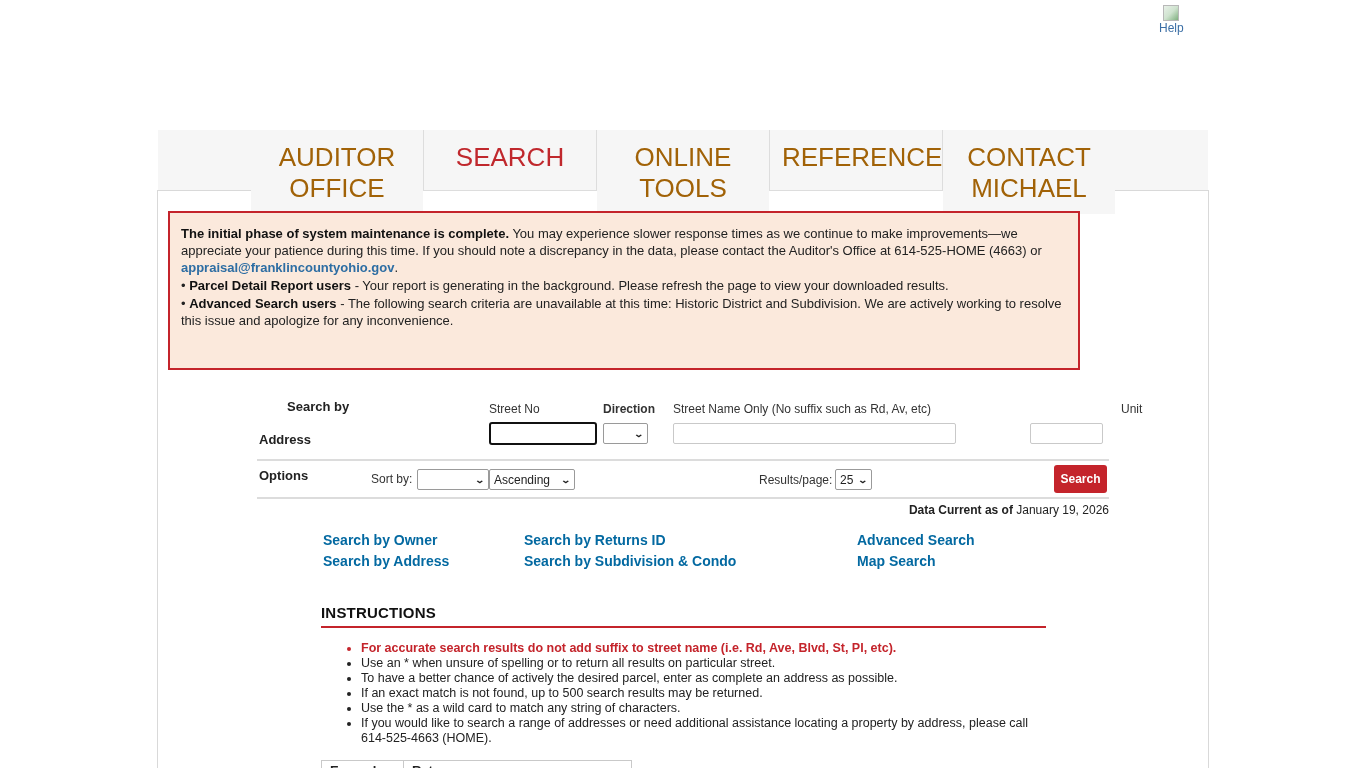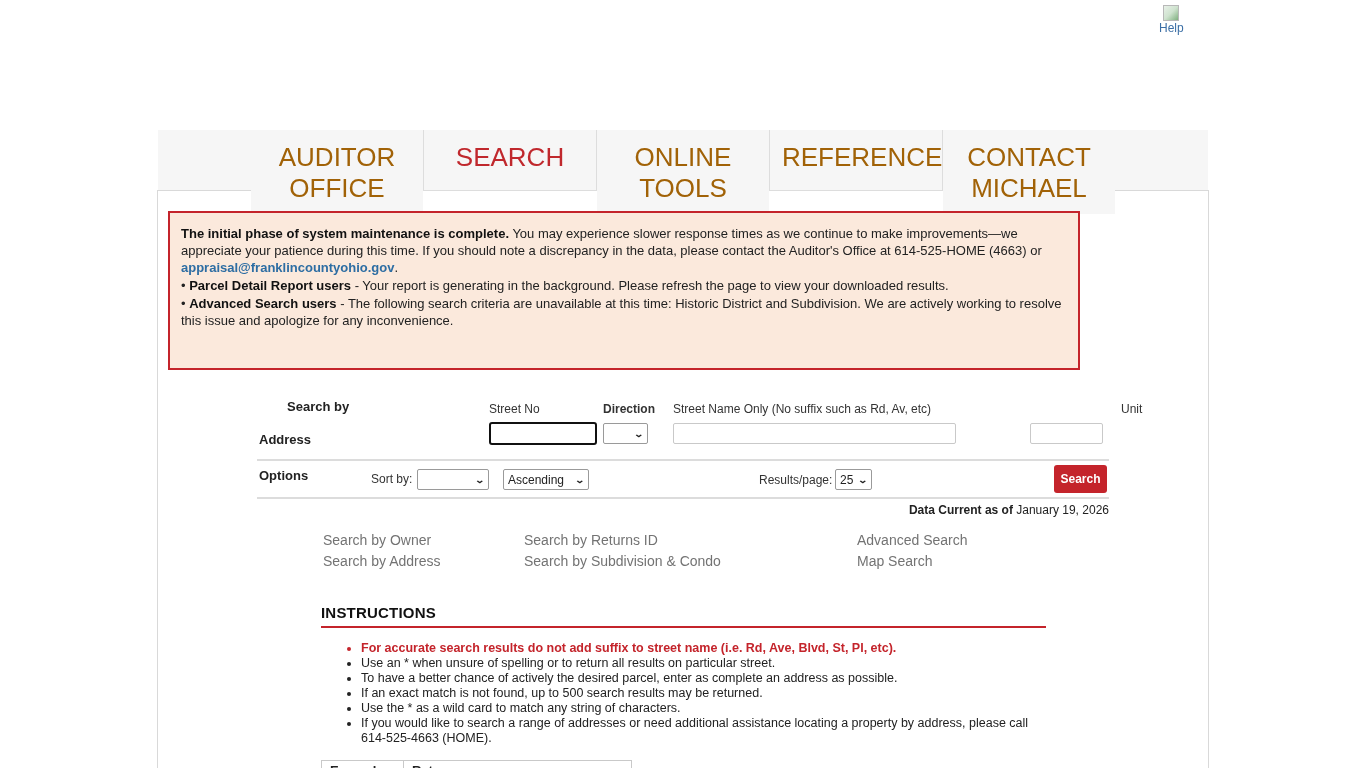--- a/index.html
+++ b/index.html
@@ -87,21 +87,21 @@
       position: absolute; left: 797px; top: 70px; width: 53px; height: 28px;
       background: #c4242b; color: #fff; border-radius: 3px;
       font-size: 12px; font-weight: bold; display: flex; align-items: center; justify-content: center;
     }
     .data-current { position: absolute; right: 0; top: 108px; font-size: 12px; color: #222; }
     .data-current b { font-weight: bold; }
 
     
     .links { position: absolute; left: 323px; top: 532px; }
     .links a {
-      position: absolute; white-space: nowrap; font-size: 14px; color: #737373;
+      position: absolute; white-space: nowrap; font-size: 14px; color: #0369a1; font-weight: bold;
     }
 
     
     .instr-title {
       position: absolute; left: 321px; top: 604px; width: 725px;
       font-size: 15px; font-weight: bold; color: #111; letter-spacing: 0.2px;
       padding-bottom: 5px; border-bottom: 2px solid #c4242b;
     }
     .instr-list {
       position: absolute; left: 341px; top: 641px; width: 700px;
@@ -180,21 +180,21 @@
   <input class="txt" style="left: 773px; top: 28px; width: 73px;" value="">
 
   <div class="hr" style="top:64px;"></div>
 
   <div class="lbl-big" style="left:2px; top:73px;">Options</div>
   <div class="lbl-small" style="left:114px; top:77px;">Sort by:</div>
   <div class="sel" style="left:160px; top:74px; width:72px;">
     <span></span>
     <span class="chev">⌄</span>
   </div>
-  <div class="sel" style="left:246px; top:74px; width:86px;text-align:right;">
+  <div class="sel" style="left:232px; top:74px; width:86px;text-align:right;">
     <span>Ascending</span>
     <span class="chev">⌄</span>
   </div>
 
   <div class="lbl-small" style="left:502px; top:78px;">Results/page:</div>
   <div class="sel" style="left:578px; top:74px; width:37px;">
     <span>25</span>
     <span class="chev">⌄</span>
   </div>
 

